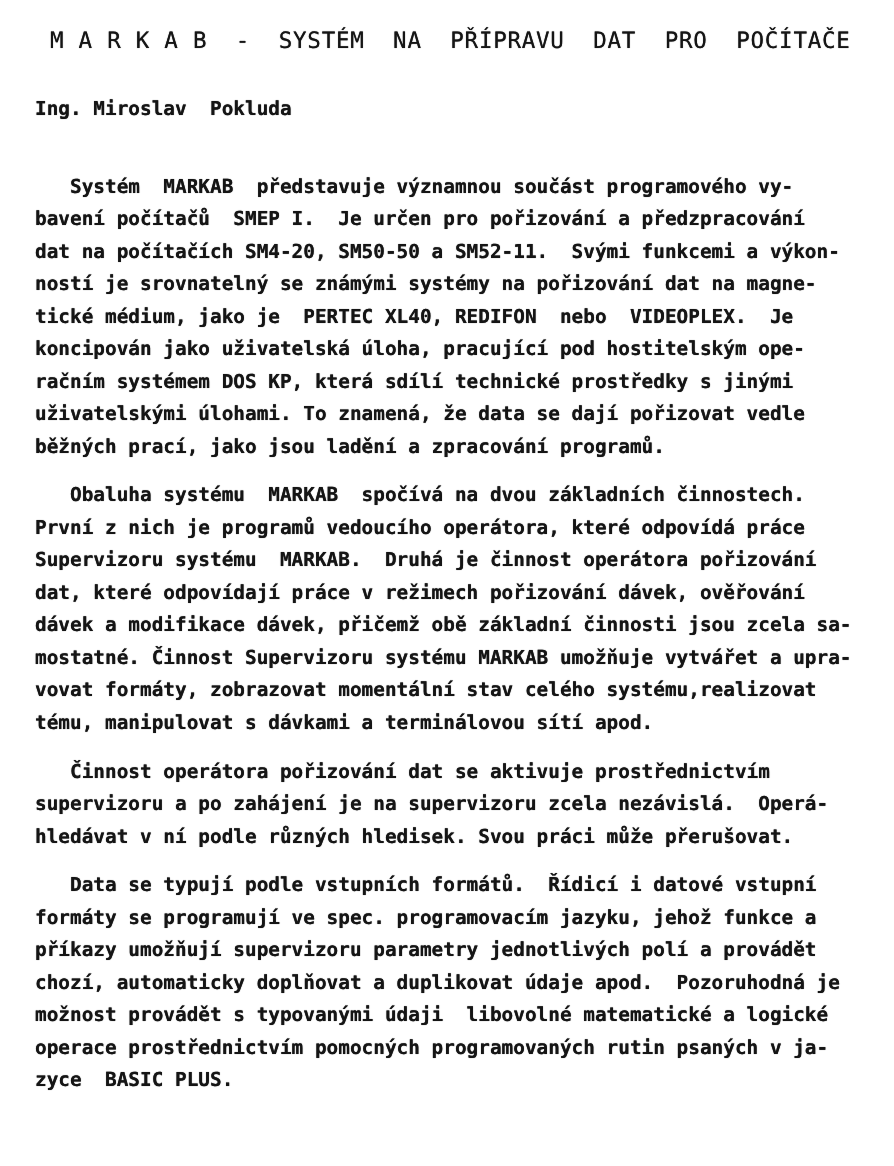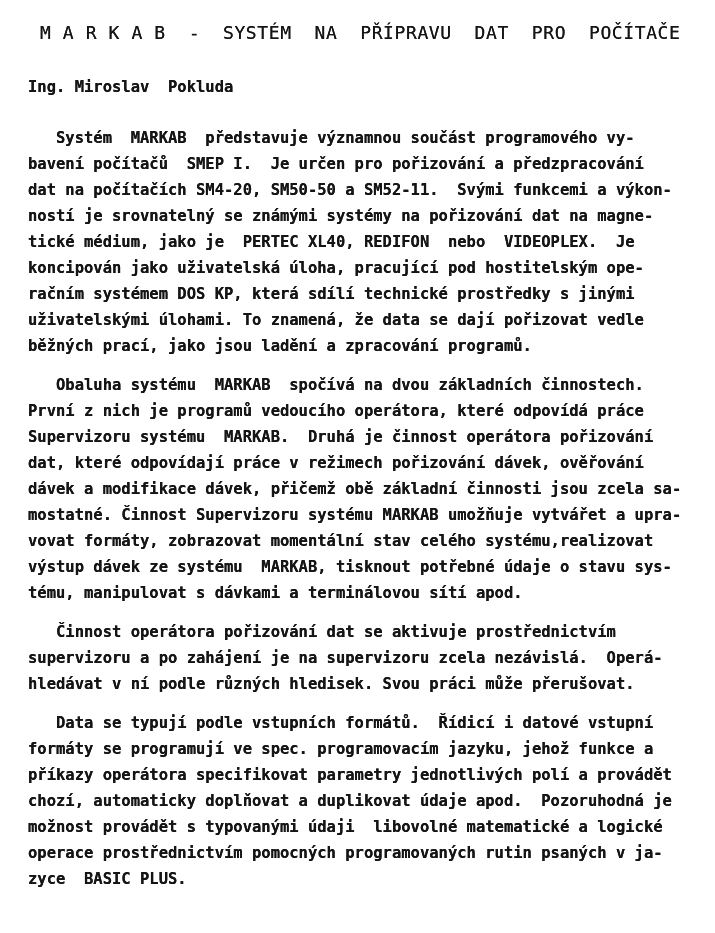--- a/index.html
+++ b/index.html
@@ -34,21 +34,21 @@
     font-weight: normal;
     letter-spacing: 0.6px;
   }
   .author-line {
     margin-top: 28px;
   }
   .paragraph {
     margin-top: 13px;
   }
   .paragraph.first {
-    margin-top: 25px;
+    margin-top: 36px;
   }
 </style>
 </head>
 <body>
 
 <div class="page">
 
   <h1 class="line title-line">M A R K A B  -  SYSTÉM  NA  PŘÍPRAVU  DAT  PRO  POČÍTAČE   SMEP</h1>
 
   <div class="line author-line">Ing. Miroslav  Pokluda</div>
@@ -66,33 +66,32 @@
   </div>
 
   <div class="paragraph">
     <div class="line">   Obaluha systému  MARKAB  spočívá na dvou základních činnostech.</div>
     <div class="line">První z nich je programů vedoucího operátora, které odpovídá práce</div>
     <div class="line">Supervizoru systému  MARKAB.  Druhá je činnost operátora pořizování</div>
     <div class="line">dat, které odpovídají práce v režimech pořizování dávek, ověřování</div>
     <div class="line">dávek a modifikace dávek, přičemž obě základní činnosti jsou zcela sa-</div>
     <div class="line">mostatné. Činnost Supervizoru systému MARKAB umožňuje vytvářet a upra-</div>
     <div class="line">vovat formáty, zobrazovat momentální stav celého systému,realizovat</div>
-    <div class="line">výstup dávek ze systému  MARKAB, tisknout potřebné údaje o stavu sys-</div>
     <div class="line">tému, manipulovat s dávkami a terminálovou sítí apod.</div>
   </div>
 
   <div class="paragraph">
     <div class="line">   Činnost operátora pořizování dat se aktivuje prostřednictvím</div>
     <div class="line">supervizoru a po zahájení je na supervizoru zcela nezávislá.  Operá-</div>
     <div class="line">hledávat v ní podle různých hledisek. Svou práci může přerušovat.</div>
   </div>
 
   <div class="paragraph">
     <div class="line">   Data se typují podle vstupních formátů.  Řídicí i datové vstupní</div>
     <div class="line">formáty se programují ve spec. programovacím jazyku, jehož funkce a</div>
-    <div class="line">příkazy operátora specifikovat parametry jednotlivých polí a provádět</div>
+    <div class="line">příkazy umožňují supervizoru parametry jednotlivých polí a provádět</div>
     <div class="line">chozí, automaticky doplňovat a duplikovat údaje apod.  Pozoruhodná je</div>
     <div class="line">možnost provádět s typovanými údaji  libovolné matematické a logické</div>
     <div class="line">operace prostřednictvím pomocných programovaných rutin psaných v ja-</div>
     <div class="line">zyce  BASIC PLUS.</div>
   </div>
 
 </div>
 
 </body></html>

